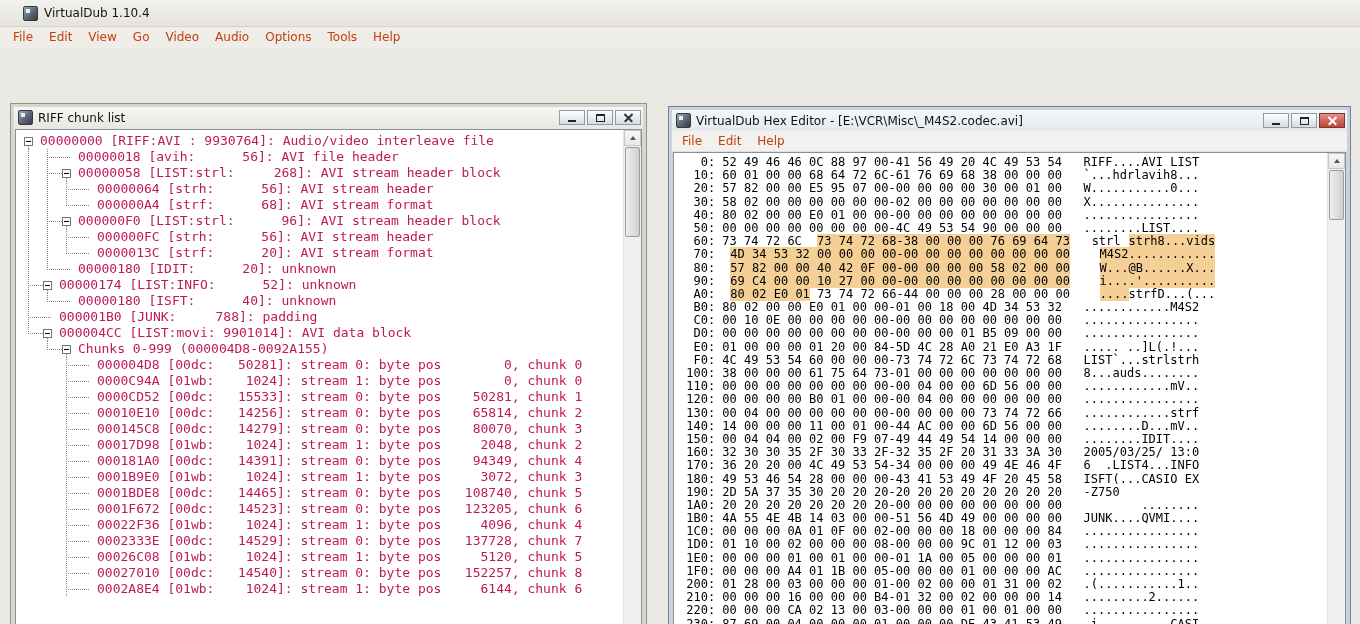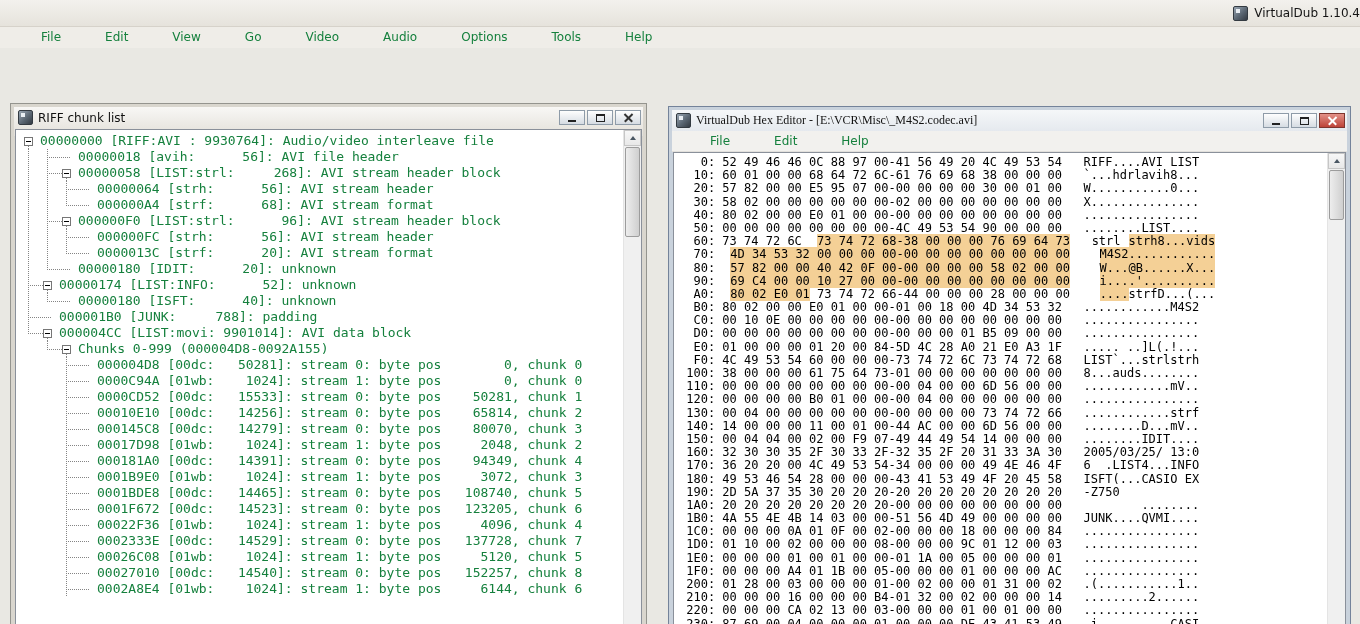--- a/index.html
+++ b/index.html
@@ -1,34 +1,34 @@
 <!DOCTYPE html>
 <html><head>
 <meta charset="utf-8">
 <style>
   html,body{margin:0;padding:0;width:1360px;height:624px;overflow:hidden;
     background:#E9E7E2;font-family:"DejaVu Sans","Liberation Sans",sans-serif;font-size:12px;color:#000;}
   
   .main-titlebar{height:26px;background:linear-gradient(#F3F1ED,#E6E3DC);display:flex;align-items:center;
-    padding-left:11px;border-bottom:1px solid #D6D2CA;justify-content:flex-end;}
+    padding-left:23px;border-bottom:1px solid #D6D2CA;}
   .main-title{margin-left:6px;color:#141414;}
   .menubar{height:21px;background:#EFEDE8;display:flex;align-items:stretch;padding-left:5px;
     border-bottom:1px solid #D8D4CC;}
-  .menu-item{padding:3px 8px 0 8px;color:#15803d;cursor:default;margin-left:28px;}
+  .menu-item{padding:3px 8px 0 8px;color:#c2410c;cursor:default;}
   .mdi{position:absolute;left:0;top:48px;right:0;bottom:0;background:#E9E8E3;}
   .win-icon{width:15px;height:15px;flex:none;border-radius:2px;box-sizing:border-box;
     background:linear-gradient(135deg,#9BA8B5 0%,#5A6672 55%,#343B43 100%);border:1px solid #333A41;position:relative;}
   .win-icon::after{content:"";position:absolute;left:2px;top:2px;width:4px;height:4px;background:#E9EEF3;}
   
   .child{position:absolute;box-sizing:border-box;}
   .riffwin{left:10px;top:55px;width:637px;height:558px;background:#D9D6CE;border:1px solid #94948E;}
   .hexwin{left:668px;top:58px;width:683px;height:540px;background:#C9D2DC;border:1px solid #74839A;}
   .child-titlebar{position:absolute;left:3px;right:3px;top:3px;height:21px;display:flex;align-items:center;
     padding:0 2px 8px 4px;background:linear-gradient(#F8F7F5,#E3E0D9);}
-  .hexwin .child-titlebar{background:linear-gradient(#F5F7F9,#DFE4EA);font-family:Liberation Serif, serif;}
+  .hexwin .child-titlebar{background:linear-gradient(#F5F7F9,#DFE4EA);}
   .child-title{margin-left:5px;white-space:nowrap;overflow:hidden;color:#111;}
   .child-buttons{margin-left:auto;display:flex;gap:2px;}
   .cbtn{width:26px;height:15px;border:1px solid #8E9BA8;background:linear-gradient(#FEFEFE,#D6DCE3);
     display:flex;align-items:center;justify-content:center;box-sizing:border-box;}
   .cbtn.close-red{background:linear-gradient(#E39188,#BD4338);border-color:#7E352E;}
   .mini-icon{width:8px;height:2px;background:#222;margin-top:6px;}
   .maxi-icon{width:9px;height:8px;border:1px solid #222;border-top-width:2px;box-sizing:border-box;background:transparent;}
   .x-icon{position:relative;width:9px;height:9px;}
   .x-icon::before,.x-icon::after{content:"";position:absolute;left:-1px;right:-1px;top:4px;height:1.5px;background:#333;}
   .x-icon::before{transform:rotate(45deg);} .x-icon::after{transform:rotate(-45deg);}
@@ -47,21 +47,21 @@
     repeating-linear-gradient(to bottom,#848484 0 1px,transparent 1px 2px) 9px 0/1px 100% no-repeat,
     repeating-linear-gradient(to right,#848484 0 1px,transparent 1px 2px) 9px 8px/10px 1px no-repeat;}
   .c-leafbox{background:repeating-linear-gradient(to right,#848484 0 1px,transparent 1px 2px) 0 8px/14px 1px no-repeat;}
   .c-expbox{position:relative;background:
     repeating-linear-gradient(to right,#848484 0 1px,transparent 1px 2px) 0 8px/5px 1px no-repeat,
     repeating-linear-gradient(to bottom,#848484 0 1px,transparent 1px 2px) 9px 13px/1px 3px no-repeat;}
   .c-exproot{position:relative;background:
     repeating-linear-gradient(to bottom,#848484 0 1px,transparent 1px 2px) 9px 13px/1px 3px no-repeat;}
   .ebox{position:absolute;left:5px;top:4px;width:9px;height:9px;background:#fff;border:1px solid #767676;box-sizing:border-box;}
   .ebox::after{content:"";position:absolute;left:1px;right:1px;top:3px;height:1px;background:#000;}
-  .ttext{flex:none;padding-left:2px;font:13px/16px "DejaVu Sans Mono","Liberation Mono",monospace;color:#15803d;white-space:pre;text-align:center;}
+  .ttext{flex:none;padding-left:2px;font:13px/16px "DejaVu Sans Mono","Liberation Mono",monospace;color:#be185d;white-space:pre;text-align:center;}
   
   .hex-menubar{position:absolute;left:3px;right:3px;top:24px;height:20px;background:#F2F1EE;
     display:flex;align-items:stretch;padding-left:2px;border-bottom:1px solid #E2E0DC;}
   .hex-content{position:absolute;left:4px;right:4px;top:45px;bottom:4px;background:#fff;
     border:1px solid #8A909A;overflow:hidden;}
   .hexview{position:absolute;left:5px;top:3px;right:20px;bottom:0;overflow:hidden;}
   .hex-row{font:12px "DejaVu Sans Mono","Liberation Mono",monospace;line-height:13.2px;height:13.2px;white-space:pre;color:#000;}
   .hl{background:#F4D096;margin-left:8px;}
   
   .vscroll{position:absolute;top:0;right:0;bottom:0;width:17px;background:#F0F0F0;border-left:1px solid #E4E4E4;}

